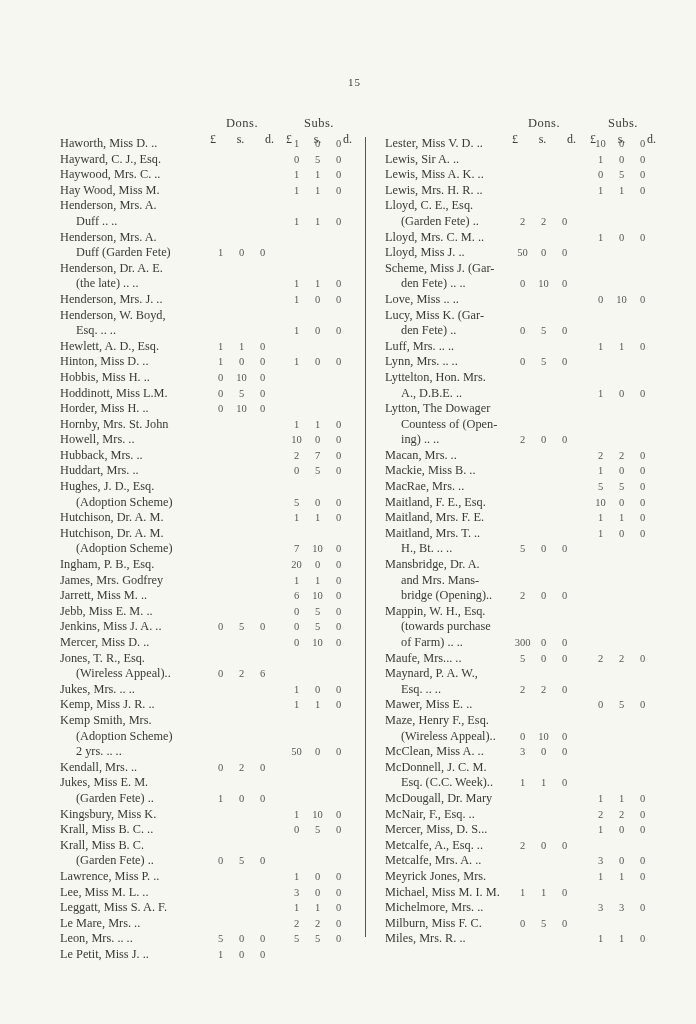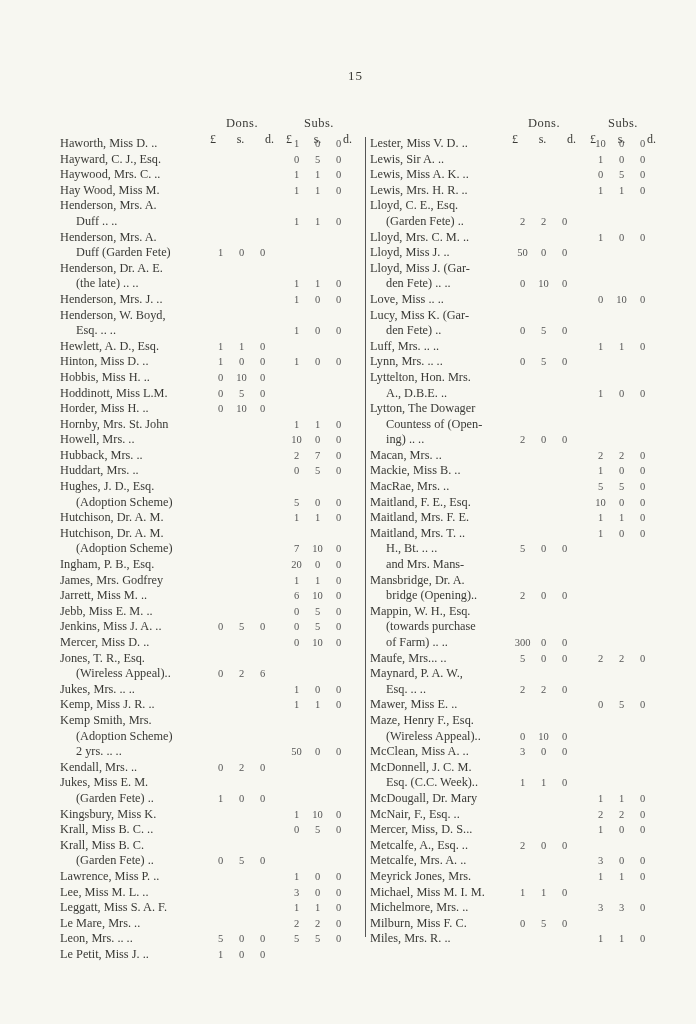--- a/index.html
+++ b/index.html
@@ -1,32 +1,32 @@
 <!DOCTYPE html>
 <html><head>
 <meta charset="utf-8">
 <style>
   html, body { margin: 0; padding: 0; }
   body {
     width: 696px; height: 1024px; background: #f7f7f1; color: #3a3a36;
     font-family: "Liberation Serif", "DejaVu Serif", serif; position: relative; overflow: hidden;
   }
-  .page-num { position: absolute; left: 348px; top: 68px; font-size: 13px; letter-spacing: 1px; }
+  .page-num { position: absolute; left: 348px; top: 76px; font-size: 11px; letter-spacing: 1px; }
   .col { position: absolute; top: 100px; }
   .col.left { left: 60px; width: 296px; }
   .col.right { left: 370px; width: 300px; }
   .divider { position: absolute; left: 365px; top: 137px; width: 1px; height: 800px; background: #555; }
   .hdr { position: relative; height: 36px; font-size: 12.5px; }
   .hdr .grp { position: absolute; text-align: center; margin-top: 16px; }
   .hdr .grp .t { display: block; letter-spacing: 0.5px; }
   .hdr .grp .u { display: flex; justify-content: space-between; font-size: 12px; margin-top: 1px; }
   .row { display: flex; height: 15.6px; line-height: 15.6px; font-size: 12.3px; white-space: nowrap; }
   .row .nm { flex: 0 0 auto; }
   .left .row .nm { width: 150px; }
-  .right .row .nm { width: 142px; }
+  .right .row .nm { width: 142px; margin-left: 15px; }
   .row.indent .nm { padding-left: 16px; box-sizing: border-box; }
   .amt { display: flex; font-size: 10.5px; color: #555; }
   .amt span { text-align: center; width: 21px; }
   .left .dons { position: absolute; left: 150px; width: 64px; }
   .left .subs { position: absolute; left: 226px; width: 66px; }
   .right .dons { position: absolute; left: 142px; width: 64px; }
   .right .subs { position: absolute; left: 220px; width: 66px; }
   .row { position: relative; }
 </style>
 </head>
@@ -515,21 +515,21 @@
       </div>
       <div class="row">
         <span class="nm">Lloyd, Miss J. ..</span>
         <span class="amt dons">
           <span>50</span>
           <span>0</span>
           <span>0</span>
         </span>
       </div>
       <div class="row">
-        <span class="nm">Lloyd, Miss J. (Gar-</span>
+        <span class="nm">Scheme, Miss J. (Gar-</span>
       </div>
       <div class="row indent">
         <span class="nm">den Fete) .. ..</span>
         <span class="amt dons">
           <span>0</span>
           <span>10</span>
           <span>0</span>
         </span>
       </div>
       <div class="row">
@@ -641,25 +641,25 @@
         </span>
       </div>
       <div class="row indent">
         <span class="nm">H., Bt. .. ..</span>
         <span class="amt dons">
           <span>5</span>
           <span>0</span>
           <span>0</span>
         </span>
       </div>
+      <div class="row">
+        <span class="nm">Mansbridge, Dr. A.</span>
+      </div>
       <div class="row indent">
         <span class="nm">and Mrs. Mans-</span>
-      </div>
-      <div class="row">
-        <span class="nm">Mansbridge, Dr. A.</span>
       </div>
       <div class="row indent">
         <span class="nm">bridge (Opening)..</span>
         <span class="amt dons">
           <span>2</span>
           <span>0</span>
           <span>0</span>
         </span>
       </div>
       <div class="row">

